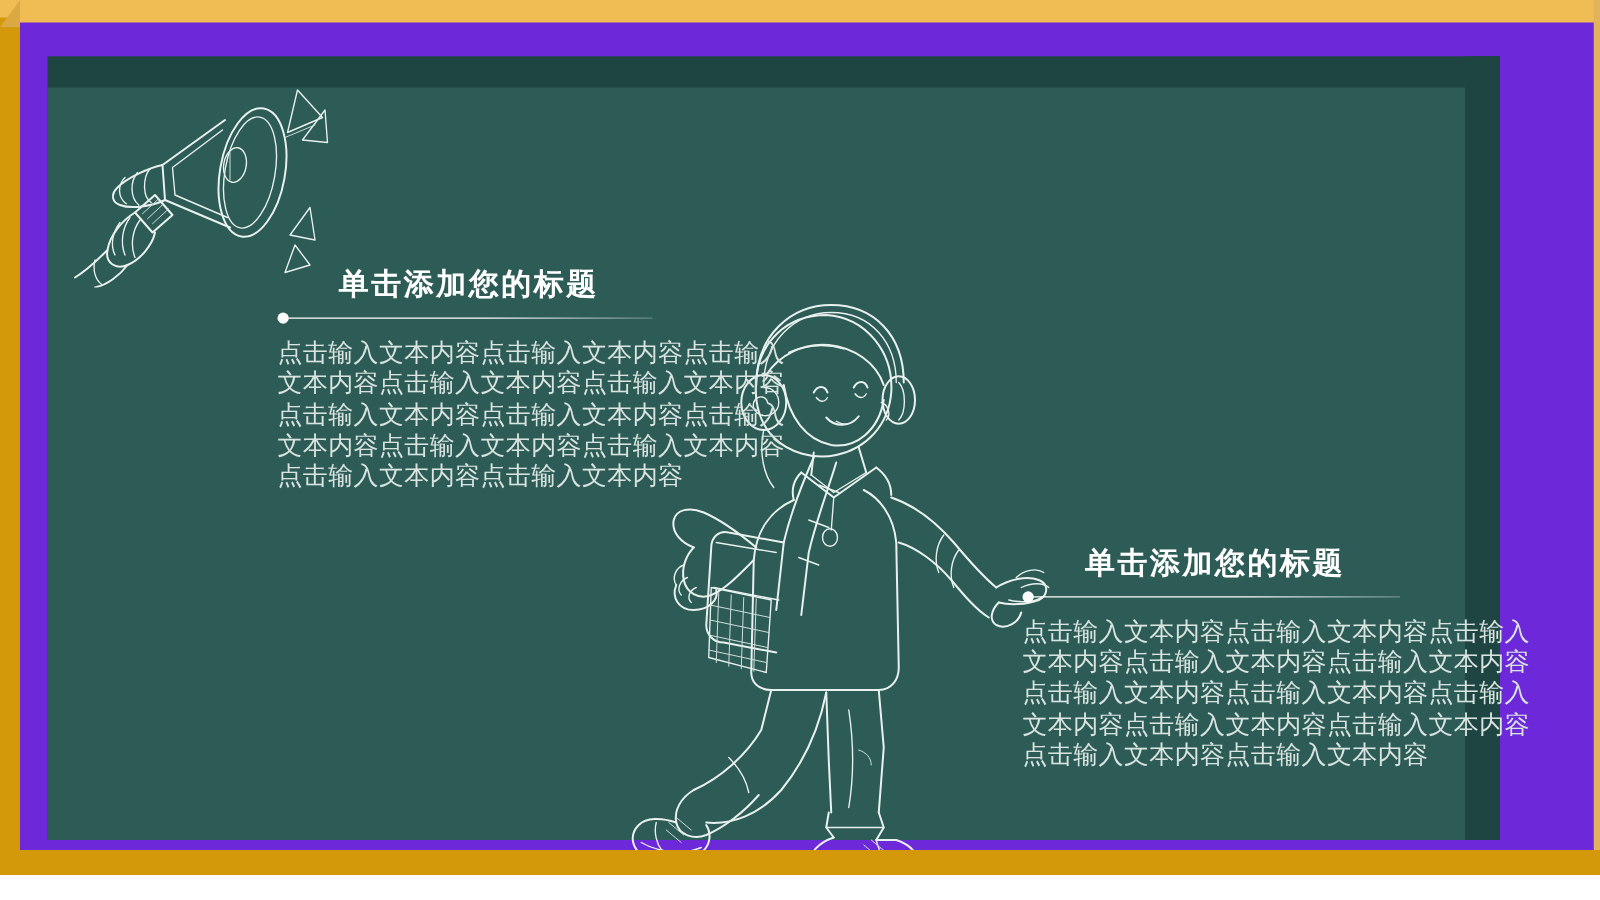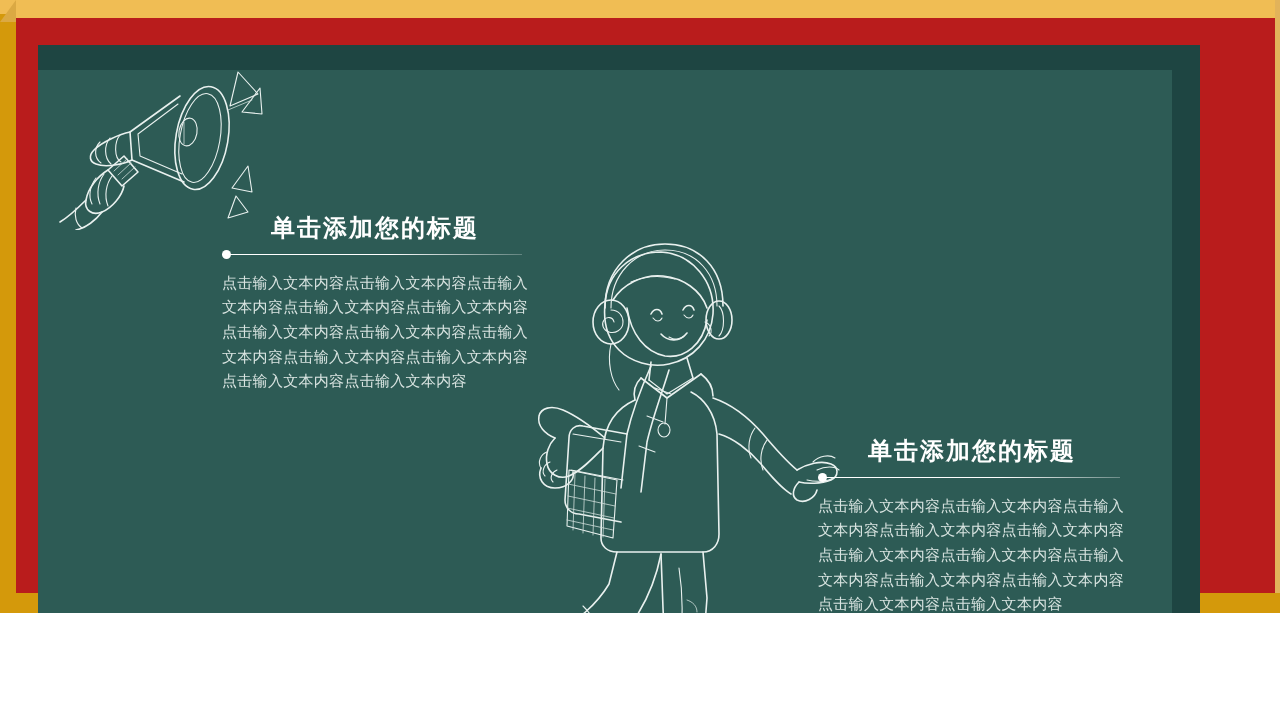--- a/index.html
+++ b/index.html
@@ -11,22 +11,22 @@
     width: 1280px;
     height: 720px;
     overflow: hidden;
     font-family: "Liberation Serif", "DejaVu Serif", serif;
   }
 
   
   #slide {
     position: relative;
     width: 1280px;
-    height: 613px;
-    background: #b91c1c;
+    height: 700px;
+    background: #6d28d9;
     overflow: hidden;
   }
   
   .frame-top-highlight {
     position: absolute;
     left: 0; top: 0;
     width: 1280px; height: 18px;
     background: #f0bd54;
   }
   
@@ -103,21 +103,21 @@
   }
   .divider-dot {
     position: absolute;
     left: 0; top: 1px;
     width: 9px; height: 9px;
     border-radius: 50%;
     background: #ffffff;
   }
   .block-body {
     margin-top: 10px;
-    font-size: 15px;
+    font-size: 20px;
     line-height: 24.6px;
     color: #d9e4e1;
     letter-spacing: 0.3px;
   }
   .block-body div { white-space: nowrap; }
 
   
   #block-left {
     left: 222px; top: 214px;
     width: 306px;

